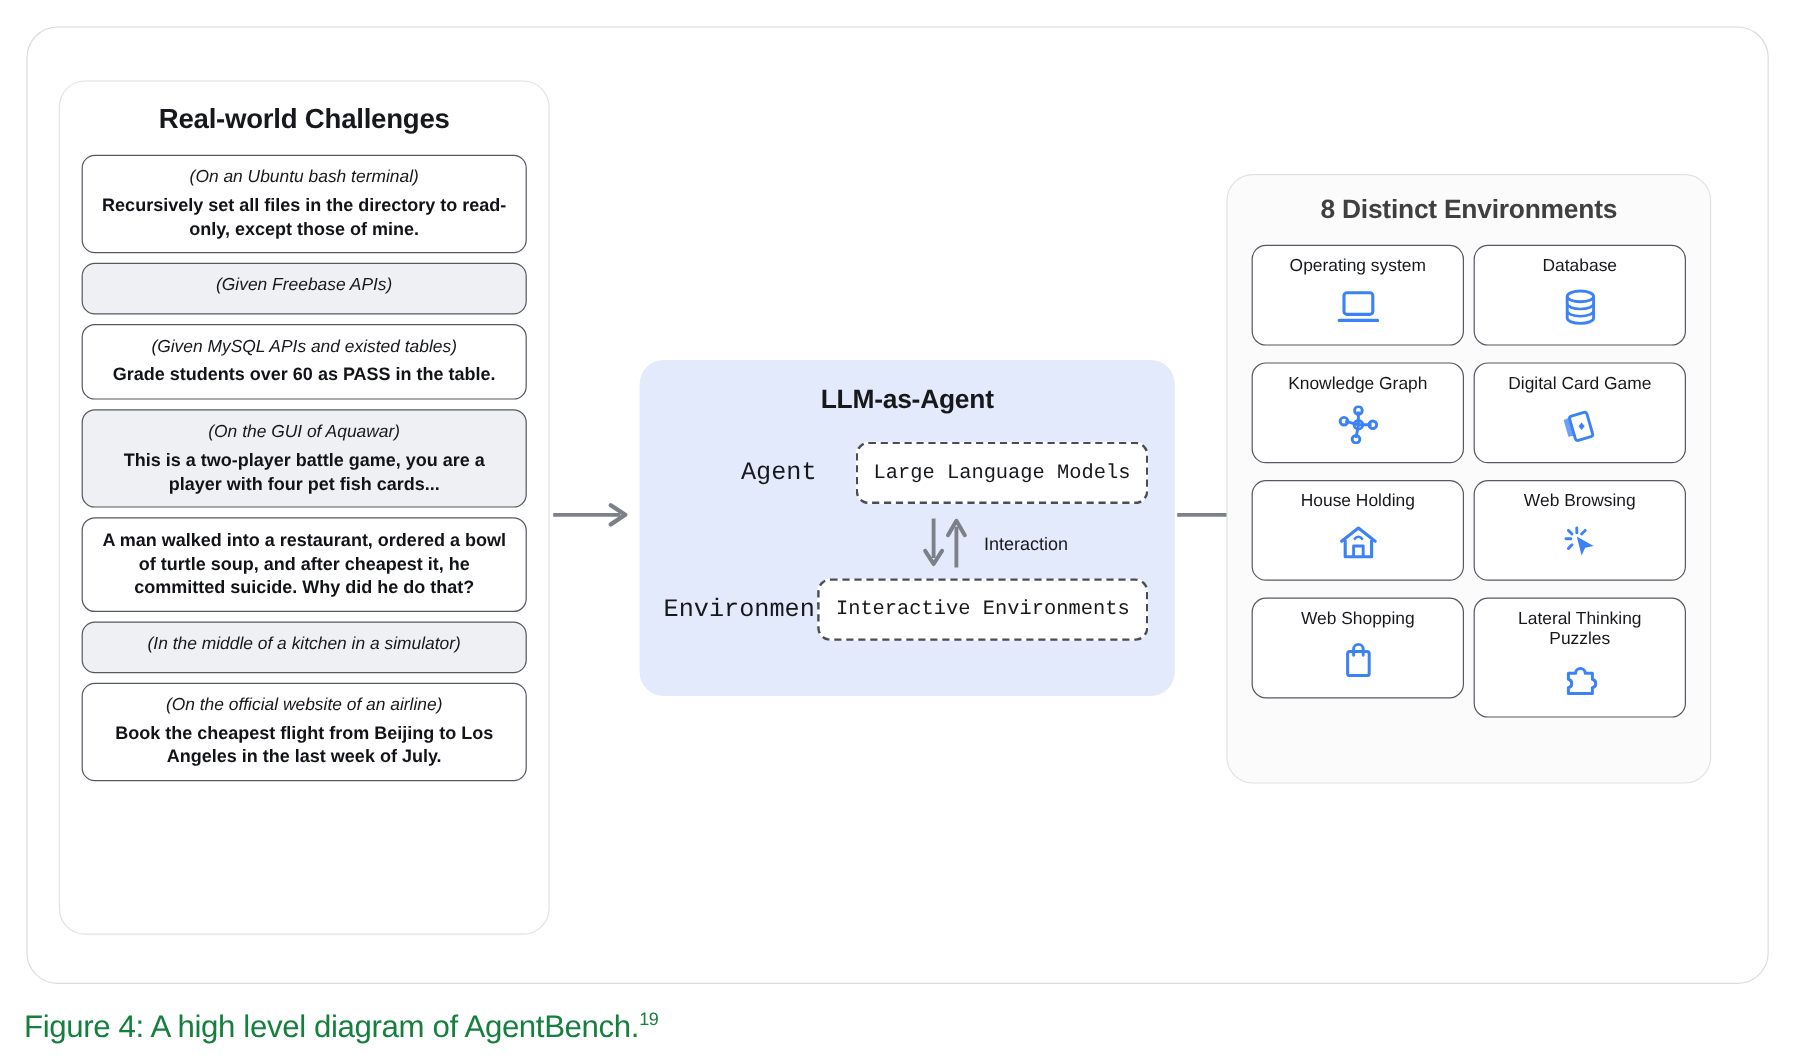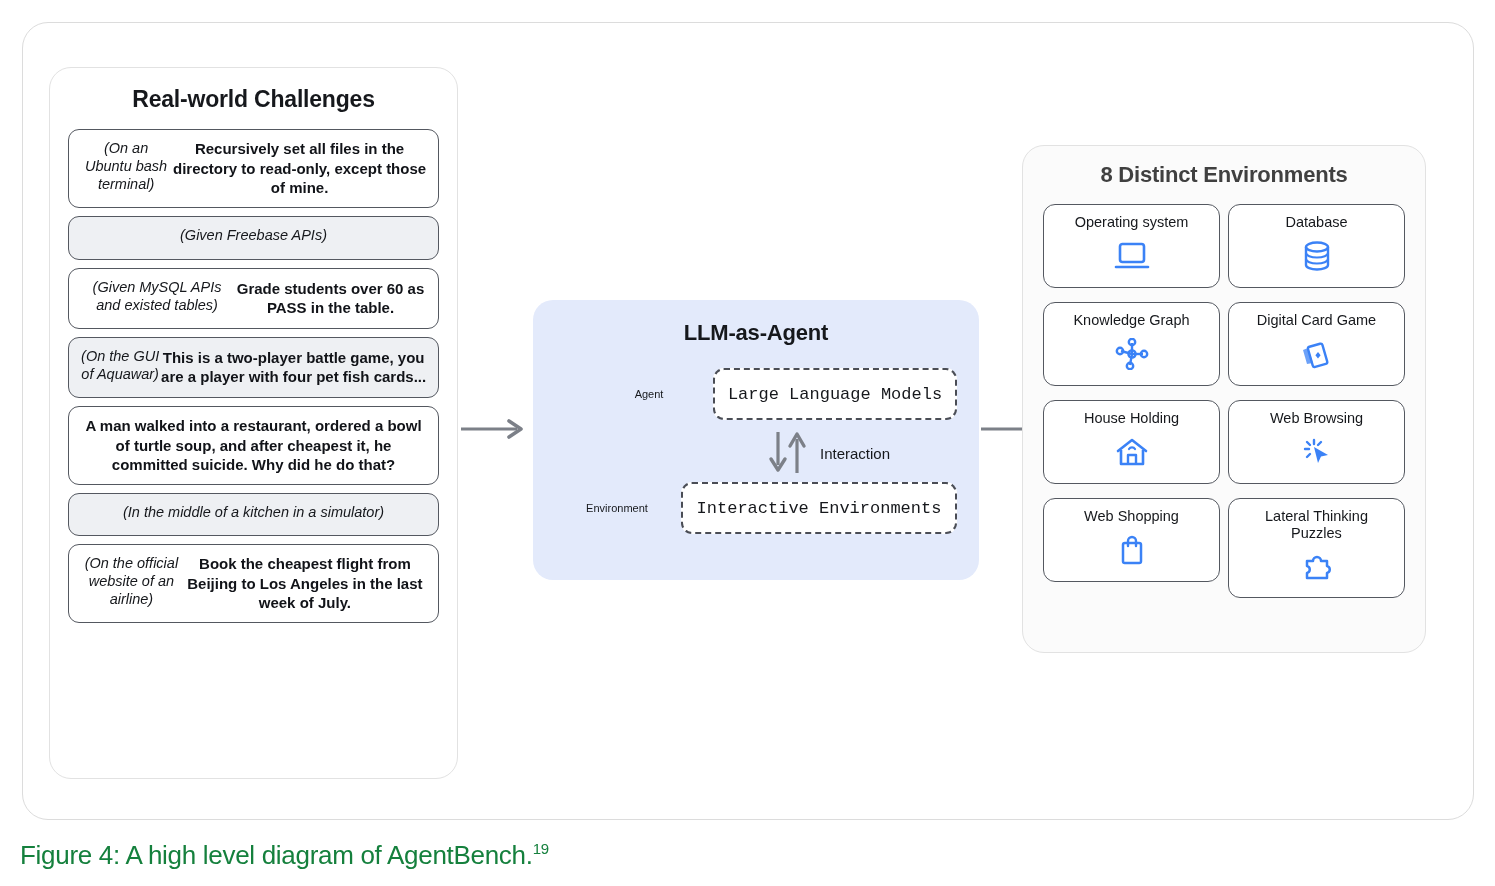--- a/index.html
+++ b/index.html
@@ -44,21 +44,21 @@
     letter-spacing: -0.2px;
     margin-bottom: 16px;
   }
   .challenge-card {
     border: 1.6px solid #545860;
     border-radius: 11px;
     background: #ffffff;
     margin-bottom: 8px;
     padding: 9px 11px;
     display: flex;
-    flex-direction: row;
+    flex-direction: column;
     justify-content: center;
     align-items: center;
     text-align: center;
   }
   .challenge-card.alt { background: #eef0f3; }
   .challenge-ctx {
     font-size: 14.5px;
     font-style: italic;
     color: #16181c;
     line-height: 1.25;
@@ -99,25 +99,26 @@
     padding-top: 20px;
   }
   .agent-row {
     position: absolute;
     display: flex;
     align-items: center;
   }
   .agent-row.r1 { left: 52px; top: 68px; width: 372px; }
   .agent-row.r2 { left: 20px; top: 182px; width: 404px; }
   .agent-row-label {
-    font-size: 11px;
+    font-size: 21px;
     color: #16181c;
     width: 128px;
     text-align: center;
     flex: none;
+    font-family: Liberation Mono, monospace;
   }
   .dashed-box {
     flex: 1;
     border: 2px dashed #4a4d55;
     border-radius: 11px;
     background: #ffffff;
     height: 52px;
     display: flex;
     align-items: center;
     justify-content: center;

